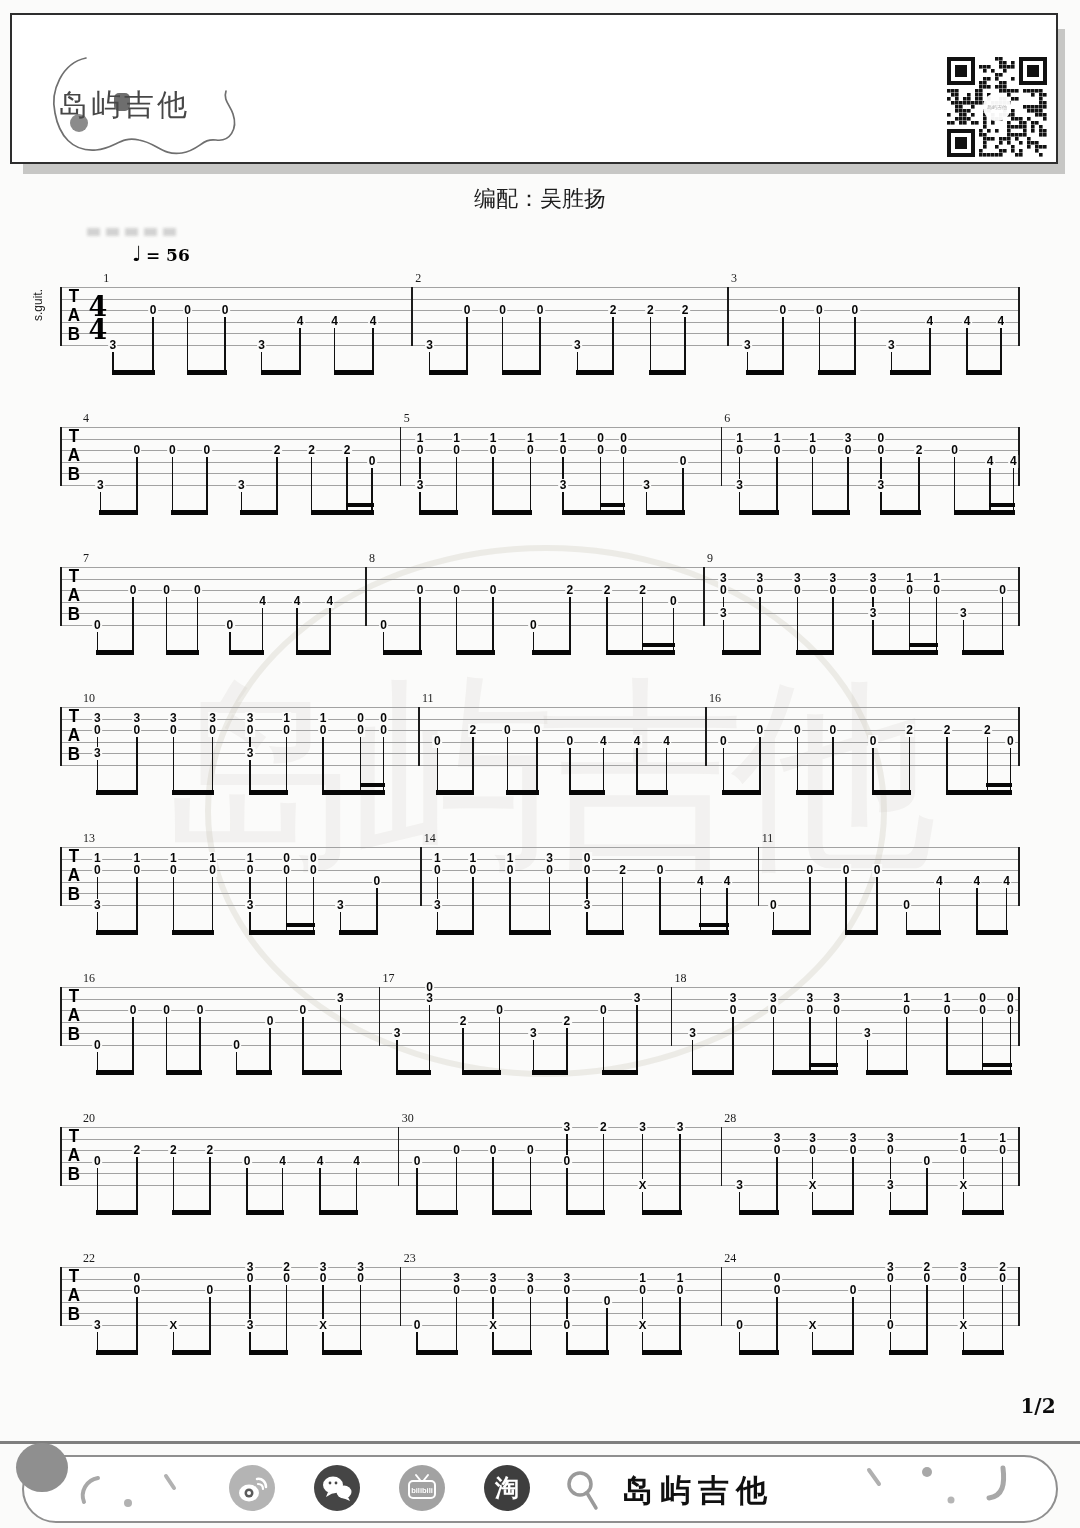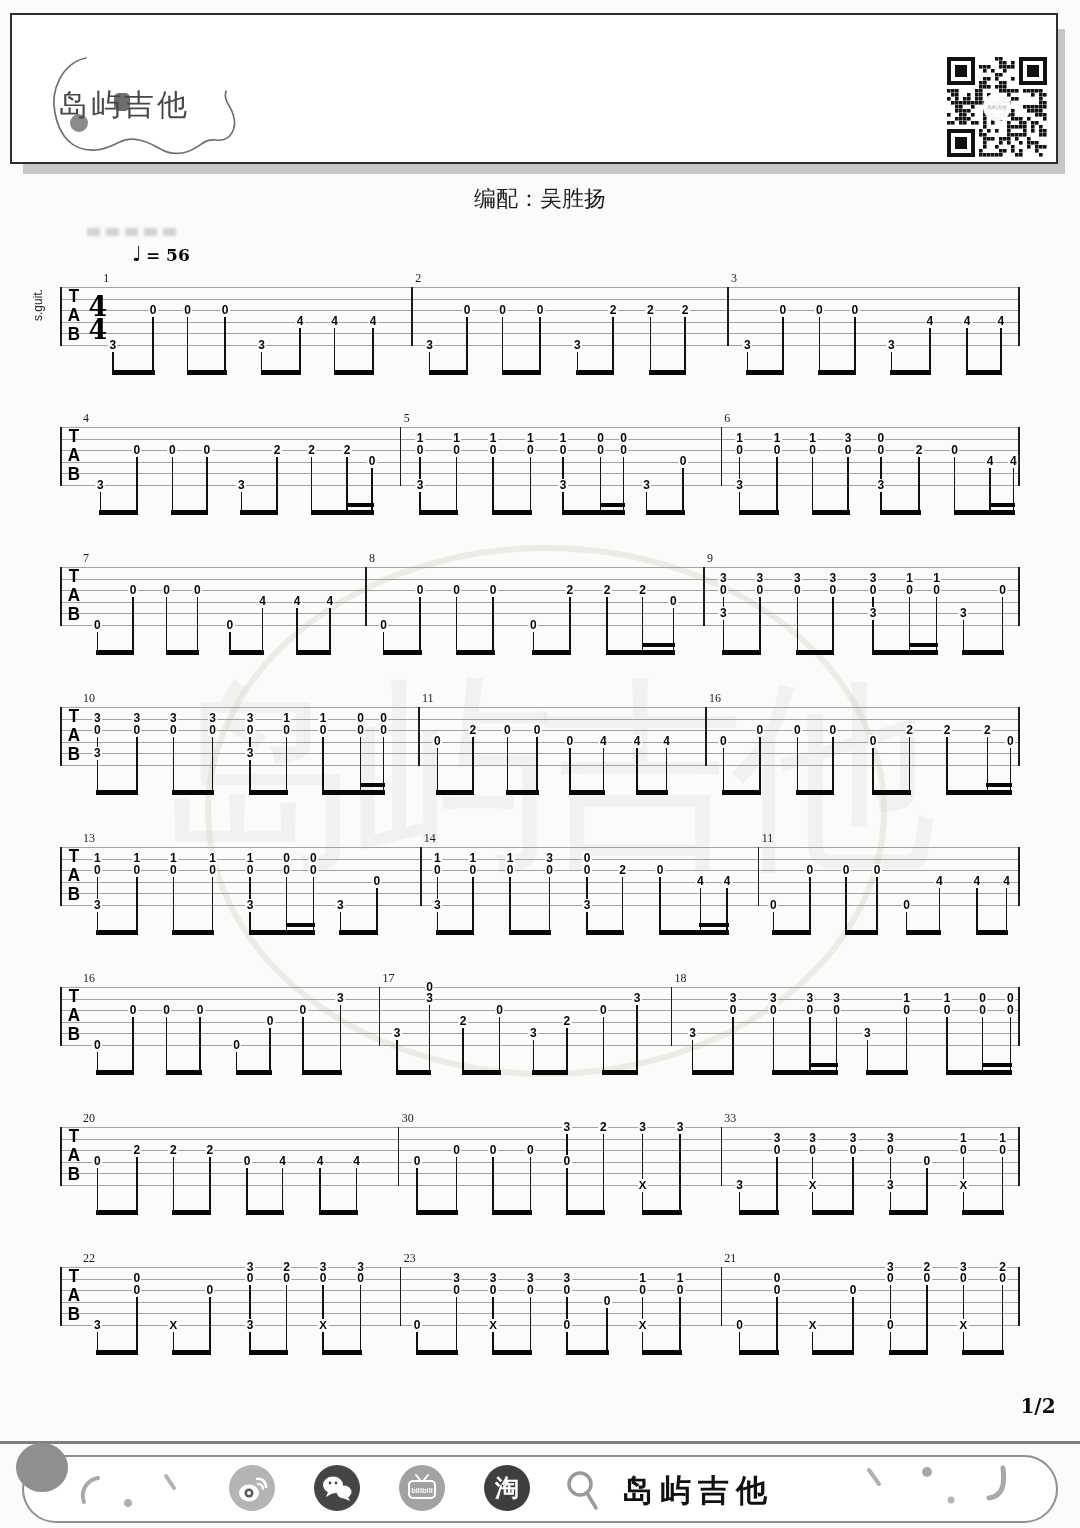--- a/index.html
+++ b/index.html
@@ -929,21 +929,21 @@
       <div class="stem" style="left:581.9px;top:6.0px;height:79.0px"></div>
       <div class="note" style="left:582.7px;top:-6.5px">3</div>
       <div class="note x" style="left:582.7px;top:51.5px">X</div>
       <div class="stem" style="left:619.4px;top:6.0px;height:79.0px"></div>
       <div class="note" style="left:620.2px;top:-6.5px">3</div>
       <div class="beam" style="left:356.1px;width:41.9px"></div>
       <div class="beam" style="left:432.0px;width:39.9px"></div>
       <div class="beam" style="left:505.9px;width:39.0px"></div>
       <div class="beam" style="left:581.7px;width:39.9px"></div>
       <div class="bar" style="left:660.5px;width:1.6px"></div>
-      <div class="mnum" style="left:664.3px">33</div>
+      <div class="mnum" style="left:664.3px">28</div>
       <div class="stem" style="left:678.9px;top:64.0px;height:21.0px"></div>
       <div class="note" style="left:679.7px;top:51.5px">3</div>
       <div class="stem" style="left:716.3px;top:17.6px;height:67.4px"></div>
       <div class="note" style="left:717.1px;top:5.1px">3</div>
       <div class="note" style="left:717.1px;top:16.7px">0</div>
       <div class="stem" style="left:751.8px;top:17.6px;height:67.4px"></div>
       <div class="note" style="left:752.6px;top:5.1px">3</div>
       <div class="note" style="left:752.6px;top:16.7px">0</div>
       <div class="note x" style="left:752.6px;top:51.5px">X</div>
       <div class="stem" style="left:792.2px;top:17.6px;height:67.4px"></div>
@@ -1034,21 +1034,21 @@
       <div class="note" style="left:582.7px;top:16.7px">0</div>
       <div class="note x" style="left:582.7px;top:51.5px">X</div>
       <div class="stem" style="left:619.4px;top:17.6px;height:67.4px"></div>
       <div class="note" style="left:620.2px;top:5.1px">1</div>
       <div class="note" style="left:620.2px;top:16.7px">0</div>
       <div class="beam" style="left:356.1px;width:41.9px"></div>
       <div class="beam" style="left:432.0px;width:39.9px"></div>
       <div class="beam" style="left:505.9px;width:42.8px"></div>
       <div class="beam" style="left:581.7px;width:39.9px"></div>
       <div class="bar" style="left:660.5px;width:1.6px"></div>
-      <div class="mnum" style="left:664.3px">21</div>
+      <div class="mnum" style="left:664.3px">24</div>
       <div class="stem" style="left:678.9px;top:64.0px;height:21.0px"></div>
       <div class="note" style="left:679.7px;top:51.5px">0</div>
       <div class="stem" style="left:716.3px;top:17.6px;height:67.4px"></div>
       <div class="note" style="left:717.1px;top:5.1px">0</div>
       <div class="note" style="left:717.1px;top:16.7px">0</div>
       <div class="stem" style="left:751.8px;top:64.0px;height:21.0px"></div>
       <div class="note x" style="left:752.6px;top:51.5px">X</div>
       <div class="stem" style="left:792.2px;top:29.2px;height:55.8px"></div>
       <div class="note" style="left:793.0px;top:16.7px">0</div>
       <div class="stem" style="left:829.6px;top:6.0px;height:79.0px"></div>

